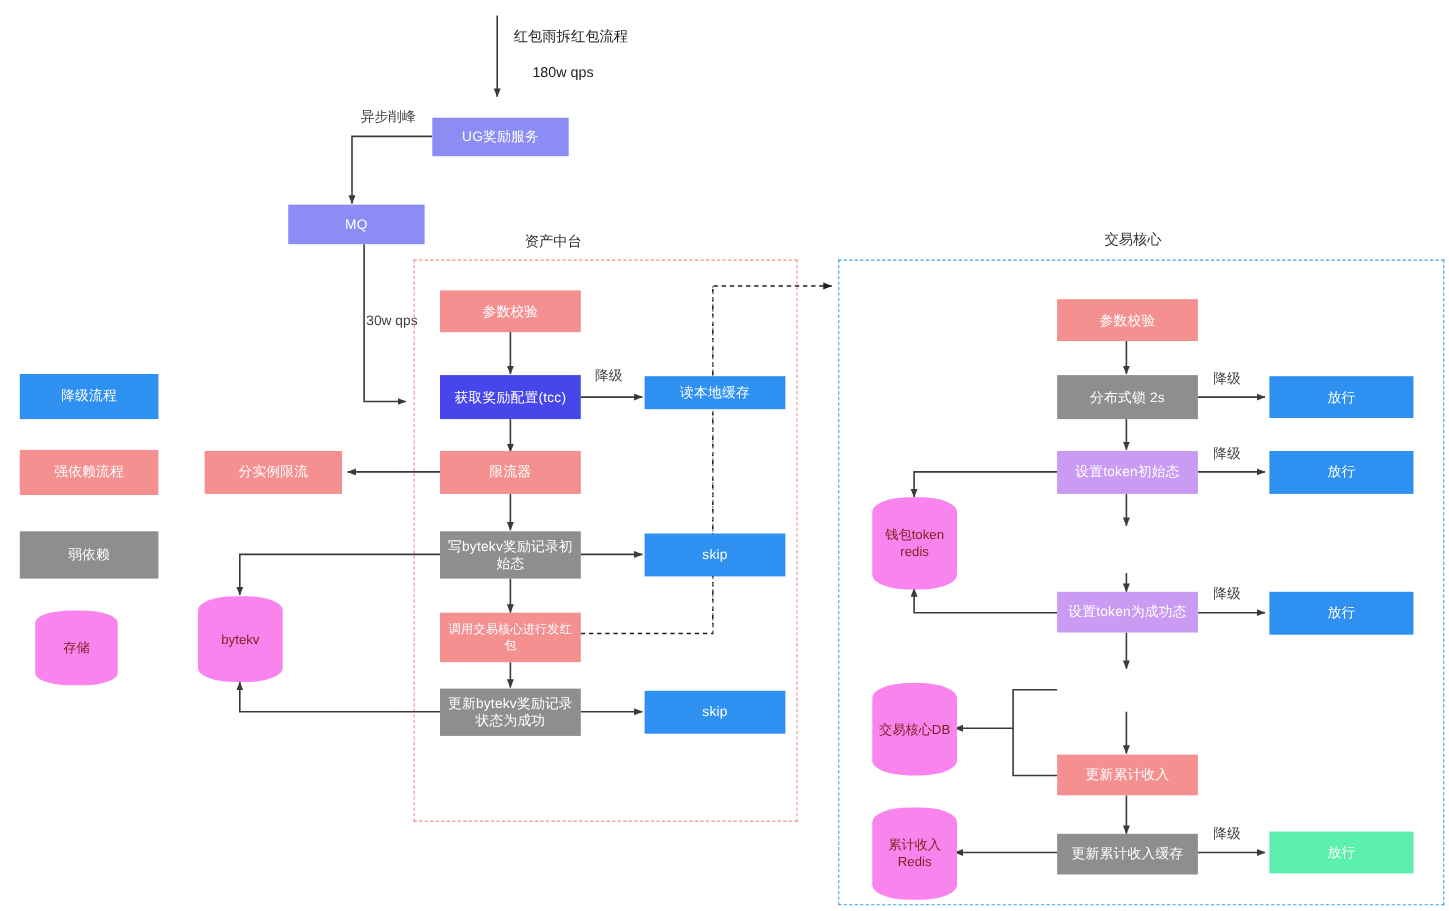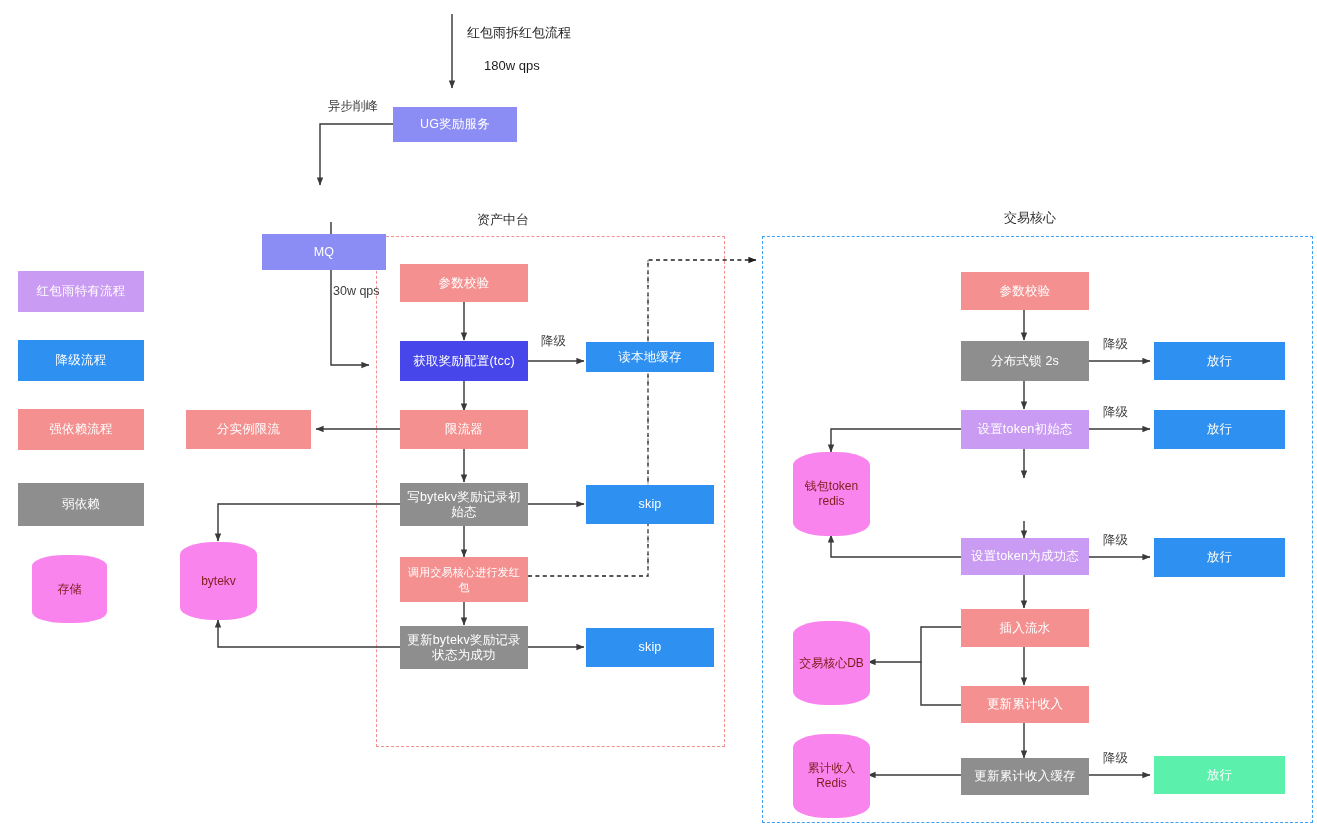--- a/index.html
+++ b/index.html
@@ -164,48 +164,46 @@
   <div class="flow-title" style="left:484px;top:57px;">180w qps</div>
 
   <div class="edge-label" style="left:328px;top:99px;">异步削峰</div>
   <div class="edge-label" style="left:333px;top:284px;">30w qps</div>
   <div class="edge-label" style="left:541px;top:334px;">降级</div>
   <div class="edge-label" style="left:1103px;top:337px;">降级</div>
   <div class="edge-label" style="left:1103px;top:405px;">降级</div>
   <div class="edge-label" style="left:1103px;top:533px;">降级</div>
   <div class="edge-label" style="left:1103px;top:751px;">降级</div>
 
-  <div class="node n-lilac" style="left:18px;top:271px;width:126px;height:41px;">红包雨特有流程</div>
   <div class="node n-blue" style="left:18px;top:340px;width:126px;height:41px;">降级流程</div>
   <div class="node n-red" style="left:18px;top:409px;width:126px;height:41px;">强依赖流程</div>
   <div class="node n-gray" style="left:18px;top:483px;width:126px;height:43px;">弱依赖</div>
   <div class="cyl" style="left:32px;top:555px;width:75px;height:68px;">存储</div>
 
   <div class="node n-purple" style="left:393px;top:107px;width:124px;height:35px;">UG奖励服务</div>
-  <div class="node n-purple" style="left:262px;top:186px;width:124px;height:36px;margin-top:48px;">MQ</div>
+  <div class="node n-purple" style="left:262px;top:186px;width:124px;height:36px;">MQ</div>
 
   <div class="node n-red" style="left:400px;top:264px;width:128px;height:38px;">参数校验</div>
   <div class="node n-indigo" style="left:400px;top:341px;width:128px;height:40px;">获取奖励配置(tcc)</div>
   <div class="node n-red" style="left:400px;top:410px;width:128px;height:39px;">限流器</div>
   <div class="node n-gray" style="left:400px;top:483px;width:128px;height:43px;">写bytekv奖励记录初始态</div>
   <div class="node n-red" style="left:400px;top:557px;width:128px;height:45px;font-size:11px;">调用交易核心进行发红包</div>
   <div class="node n-gray" style="left:400px;top:626px;width:128px;height:43px;">更新bytekv奖励记录状态为成功</div>
 
   <div class="node n-blue" style="left:586px;top:342px;width:128px;height:30px;">读本地缓存</div>
   <div class="node n-blue" style="left:586px;top:485px;width:128px;height:39px;">skip</div>
   <div class="node n-blue" style="left:586px;top:628px;width:128px;height:39px;">skip</div>
 
   <div class="node n-red" style="left:186px;top:410px;width:125px;height:39px;">分实例限流</div>
   <div class="cyl" style="left:180px;top:542px;width:77px;height:78px;">bytekv</div>
 
   <div class="node n-red" style="left:961px;top:272px;width:128px;height:38px;">参数校验</div>
   <div class="node n-gray" style="left:961px;top:341px;width:128px;height:40px;">分布式锁 2s</div>
   <div class="node n-lilac" style="left:961px;top:410px;width:128px;height:39px;">设置token初始态</div>
   <div class="node n-lilac" style="left:961px;top:538px;width:128px;height:37px;">设置token为成功态</div>
-  <div class="node n-red" style="left:961px;top:609px;width:128px;height:38px;">插入流水</div>
   <div class="node n-red" style="left:961px;top:686px;width:128px;height:37px;">更新累计收入</div>
   <div class="node n-gray" style="left:961px;top:758px;width:128px;height:37px;">更新累计收入缓存</div>
 
   <div class="node n-blue" style="left:1154px;top:342px;width:131px;height:38px;">放行</div>
   <div class="node n-blue" style="left:1154px;top:410px;width:131px;height:39px;">放行</div>
   <div class="node n-blue" style="left:1154px;top:538px;width:131px;height:39px;">放行</div>
   <div class="node n-green" style="left:1154px;top:756px;width:131px;height:38px;">放行</div>
 
   <div class="cyl" style="left:793px;top:452px;width:77px;height:84px;">钱包token redis</div>
   <div class="cyl" style="left:793px;top:621px;width:77px;height:84px;">交易核心DB</div>

